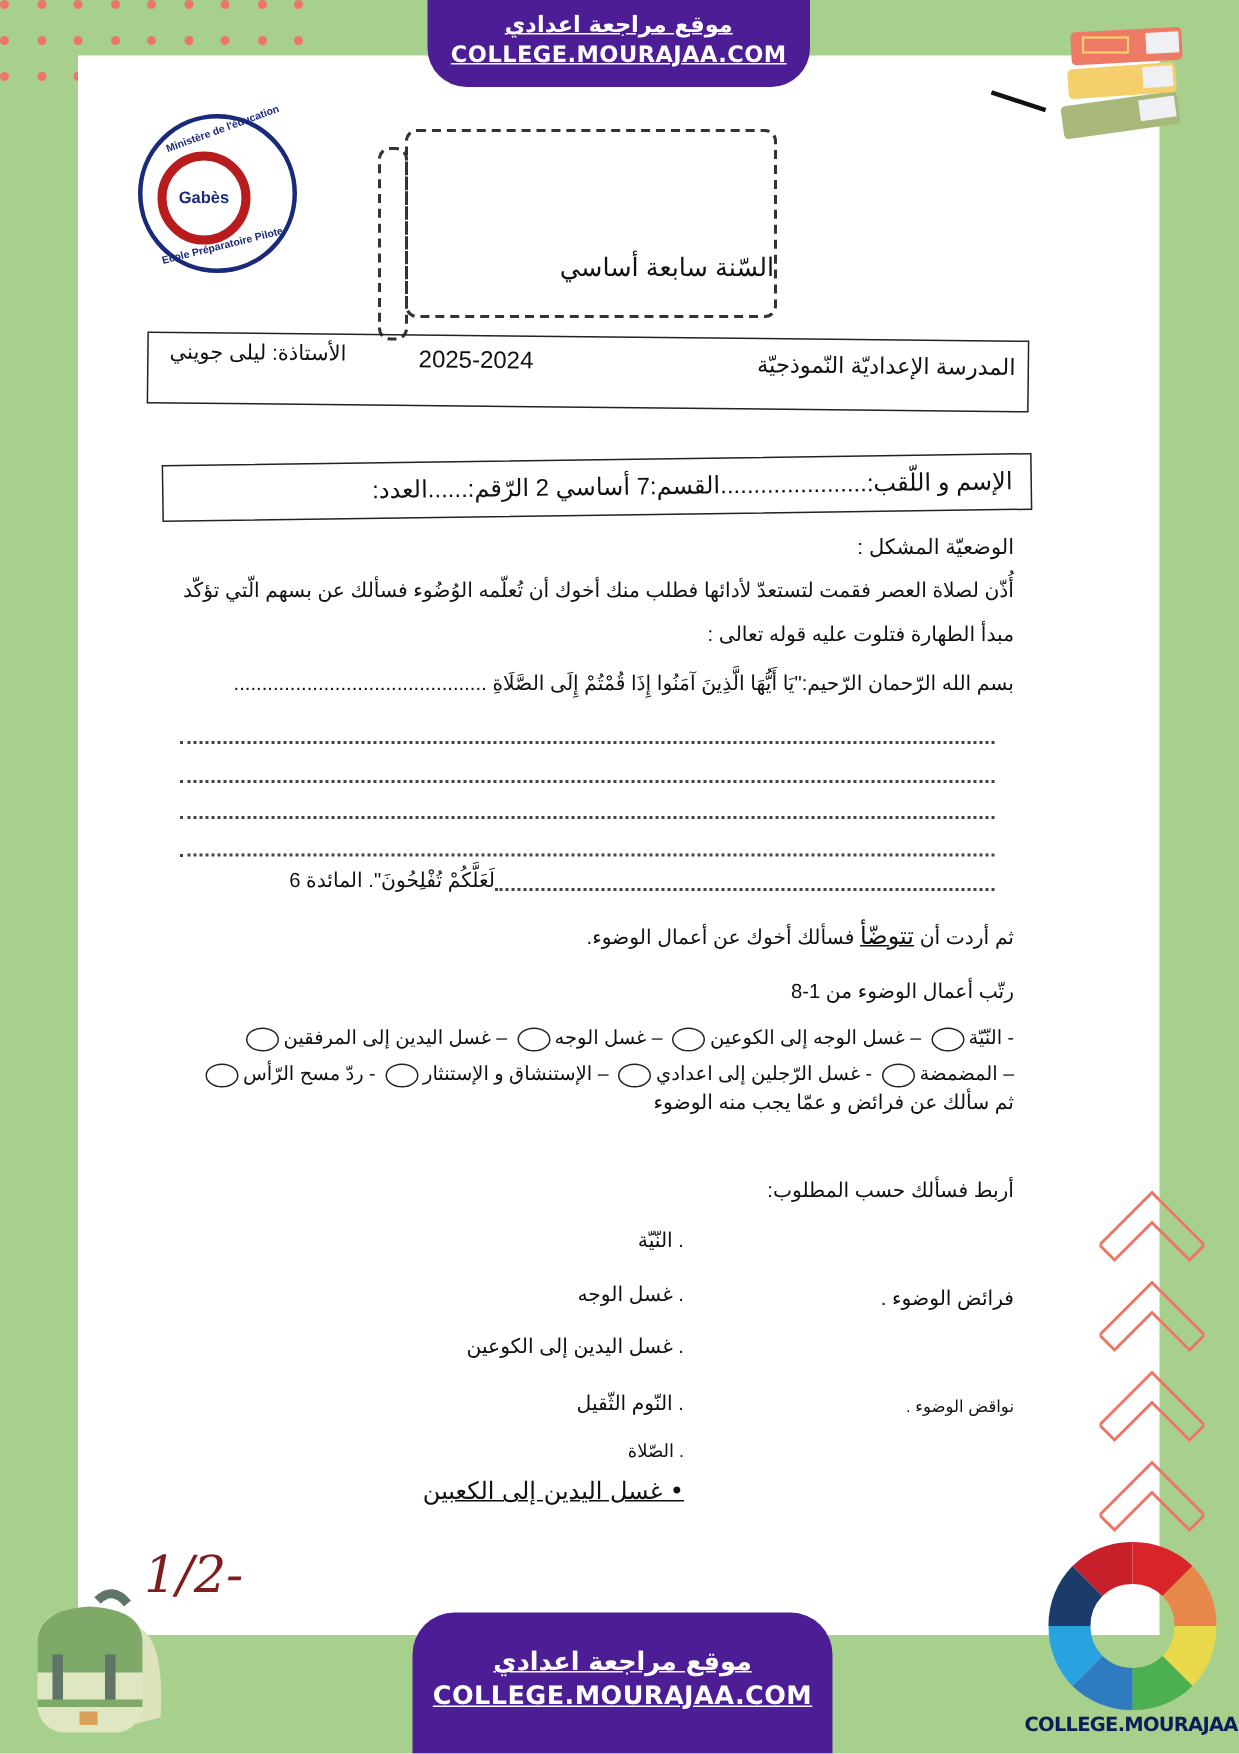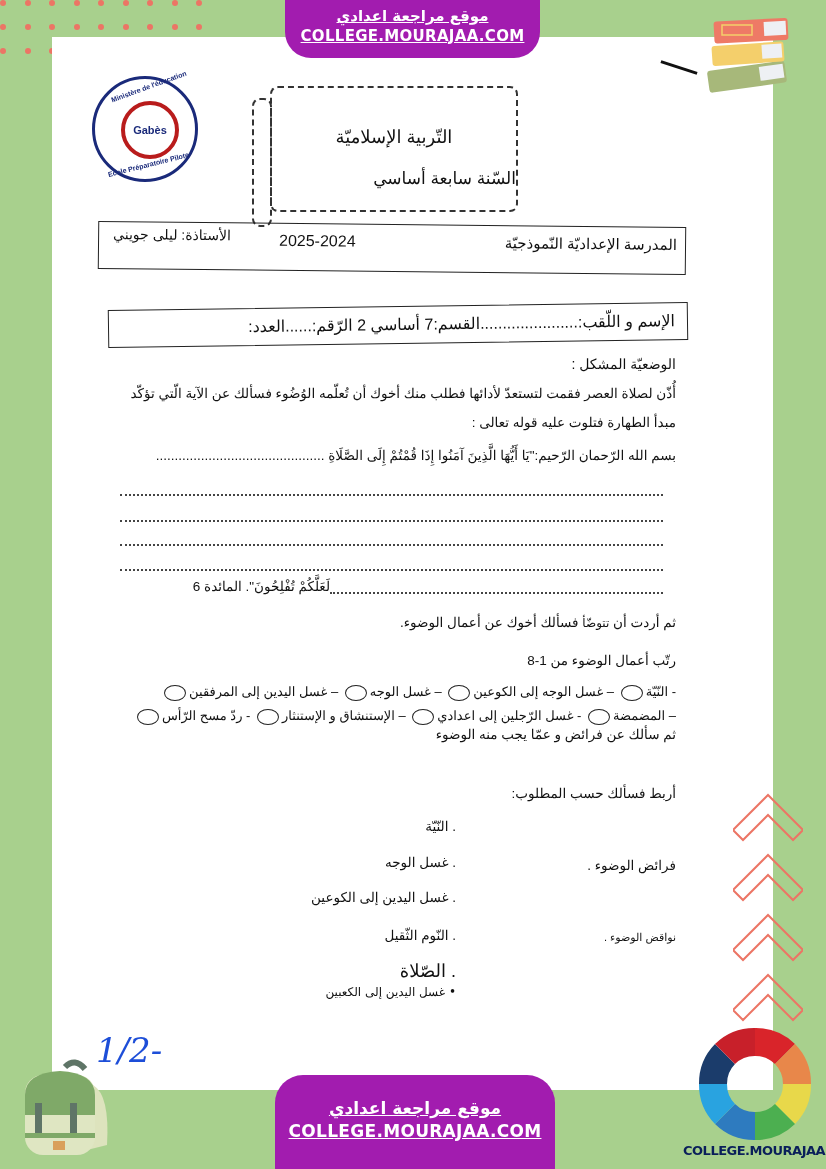--- a/index.html
+++ b/index.html
@@ -1,52 +1,52 @@
 <!DOCTYPE html>
 <html><head>
 <meta charset="utf-8">
 <style>
   html,body{margin:0;padding:0;}
   body{width:826px;height:1169px;position:relative;overflow:hidden;background:#a8d08d;font-family:"DejaVu Sans",sans-serif;}
   .page{position:absolute;left:52px;top:37px;width:721px;height:1053px;background:#ffffff;}
   .dots{position:absolute;left:0;top:0;width:240px;height:60px;}
   .dot{position:absolute;width:6px;height:6px;border-radius:50%;background:#ec7565;}
-  .banner{position:absolute;background:#a21caf;color:#fff;text-align:center;font-family:"DejaVu Sans",sans-serif;font-weight:bold;}
+  .banner{position:absolute;background:#4c1d95;color:#fff;text-align:center;font-family:"DejaVu Sans",sans-serif;font-weight:bold;}
   .banner .ar{display:block;text-decoration:underline;}
   .banner .en{display:block;text-decoration:underline;letter-spacing:0.3px;}
   .banner-top{left:285px;top:0;width:255px;height:58px;border-radius:0 0 26px 26px;padding-top:6px;box-sizing:border-box;}
   .banner-top .ar{font-size:15px;line-height:20px;}
   .banner-top .en{font-size:15px;line-height:20px;}
   .banner-bottom{left:275px;top:1075px;width:280px;height:94px;border-radius:28px 28px 0 0;padding-top:22px;box-sizing:border-box;}
   .banner-bottom .ar{font-size:17px;line-height:22px;}
   .banner-bottom .en{font-size:17px;line-height:24px;}
   .doc{position:absolute;direction:rtl;color:#111;font-family:"Liberation Sans",sans-serif;}
   .title-box{position:absolute;left:270px;top:86px;width:244px;height:122px;border:2px dashed #333;border-radius:8px;text-align:center;}
   .title-box .scroll-left{position:absolute;left:-20px;top:10px;width:16px;height:125px;border:2px dashed #333;border-radius:8px;}
   .title-box .t1{position:absolute;top:8px;left:0;right:0;font-size:18px;}
   .title-box .t2{position:absolute;top:38px;left:0;right:0;font-size:18px;}
   .title-box .t3{position:absolute;top:80px;left:0;right:0;font-size:17px;text-align:right;}
   .stamp{position:absolute;left:92px;top:76px;width:100px;height:100px;border:3px solid #1a2a7a;border-radius:50%;color:#1a2a7a;}
-  .stamp .inner{position:absolute;left:26px;top:22px;width:50px;height:50px;border:4px solid #b91c1c;border-radius:50%;font-size:11px;font-weight:bold;display:flex;align-items:center;justify-content:center;font-family:"Liberation Sans",sans-serif;}
+  .stamp .inner{position:absolute;left:10px;top:22px;width:50px;height:50px;border:6px solid #b91c1c;border-radius:50%;font-size:11px;font-weight:bold;display:flex;align-items:center;justify-content:center;font-family:"Liberation Sans",sans-serif;}
   .stamp .ring{position:absolute;font-size:7px;font-weight:bold;font-family:"Liberation Sans",sans-serif;}
   .school-box{position:absolute;left:98px;top:224px;width:586px;height:46px;border:1.5px solid #222;transform:rotate(0.6deg);}
   .school-box span{position:absolute;top:8px;font-size:15px;}
   .name-box{position:absolute;left:108px;top:306px;width:578px;height:36px;border:1.5px solid #222;transform:rotate(-0.8deg);}
   .name-box span{position:absolute;right:12px;top:8px;font-size:16px;white-space:nowrap;}
   .line{position:absolute;right:140px;font-size:13px;white-space:nowrap;}
   .dotted{position:absolute;left:120px;width:543px;border-bottom:2px dotted #444;height:0;}
   .rank-row{position:absolute;right:140px;font-size:13px;white-space:nowrap;}
   .oval{display:inline-block;width:20px;height:14px;border:1.5px solid #222;border-radius:50%;vertical-align:middle;margin:0 3px;}
-  .hand{font-family:"DejaVu Serif",serif;font-size:12px;}
+  .hand{font-family:"DejaVu Serif",serif;font-size:16px;text-decoration:underline;}
   .chev{position:absolute;}
   .books{position:absolute;left:700px;top:14px;width:90px;height:80px;}
   .bag{position:absolute;left:15px;top:1055px;width:95px;height:105px;}
   .wheel{position:absolute;left:695px;top:1024px;width:120px;height:120px;}
   .wheel-label{position:absolute;left:683px;top:1143px;width:143px;text-align:center;font-size:13px;font-weight:bold;color:#0a1f5a;font-family:"DejaVu Sans",sans-serif;letter-spacing:-0.5px;}
-  .grade{position:absolute;left:96px;top:1030px;color:#1d4ed8;font-size:34px;font-family:"DejaVu Serif",serif;font-style:italic;}
+  .grade{position:absolute;left:96px;top:1030px;color:#7f1d1d;font-size:34px;font-family:"DejaVu Serif",serif;font-style:italic;}
 </style>
 </head>
 <body>
 
 <div class="dots" id="dots">
     <div class="dot" style="left: 0px; top: 0px;"></div>
     <div class="dot" style="left: 24.5px; top: 0px;"></div>
     <div class="dot" style="left: 49px; top: 0px;"></div>
     <div class="dot" style="left: 73.5px; top: 0px;"></div>
     <div class="dot" style="left: 98px; top: 0px;"></div>
@@ -93,36 +93,35 @@
 <div style="position:absolute;left:660px;top:66px;width:38px;height:3px;background:#111;transform:rotate(18deg);"></div>
 
 <div class="stamp">
   <span class="ring" style="left:14px;top:4px;transform:rotate(-20deg);">Ministère de l'éducation</span>
   <div class="inner">Gabès</div>
   <span class="ring" style="left:12px;top:82px;transform:rotate(-14deg);">Ecole Préparatoire Pilote</span>
 </div>
 
 <div class="doc title-box">
   <div class="scroll-left"></div>
-  <div class="t2">التّربية الإسلاميّة</div>
   <div class="t3">السّنة سابعة أساسي</div>
 </div>
 
 <div class="doc school-box">
   <span style="right:8px;">المدرسة الإعداديّة النّموذجيّة</span>
   <span style="left:180px;direction:ltr;font-size:16px;">2025-2024</span>
   <span style="left:14px;top:4px;font-size:14px;">الأستاذة: ليلى جويني</span>
 </div>
 
 <div class="doc name-box">
   <span>الإسم و اللّقب:......................القسم:7 أساسي 2 الرّقم:......العدد:</span>
 </div>
 
 <div class="doc line" style="top:356px;right:150px;font-size:14px;">الوضعيّة المشكل :</div>
-<div class="doc line" style="top:385px;right:150px;font-size:13.5px;">أُذّن لصلاة العصر فقمت لتستعدّ لأدائها فطلب منك أخوك أن تُعلّمه الوُضُوء فسألك عن الآية الّتي تؤكّد</div>
+<div class="doc line" style="top:385px;right:150px;font-size:13.5px;">أُذّن لصلاة العصر فقمت لتستعدّ لأدائها فطلب منك أخوك أن تُعلّمه الوُضُوء فسألك عن بسهم الّتي تؤكّد</div>
 <div class="doc line" style="top:414px;right:150px;font-size:13.5px;">مبدأ الطهارة فتلوت عليه قوله تعالى :</div>
 <div class="doc line" style="top:447px;right:150px;font-size:13.5px;">بسم الله الرّحمان الرّحيم:"يَا أَيُّهَا الَّذِينَ آمَنُوا إِذَا قُمْتُمْ إِلَى الصَّلَاةِ .............................................</div>
 
 <div class="dotted" style="top:494px;"></div>
 <div class="dotted" style="top:520px;"></div>
 <div class="dotted" style="top:544px;"></div>
 <div class="dotted" style="top:569px;"></div>
 <div class="dotted" style="top:592px;left:330px;width:333px;"></div>
 <div class="doc line" style="top:578px;right:496px;font-size:13.5px;">لَعَلَّكُمْ تُفْلِحُونَ". المائدة 6</div>
 
@@ -146,21 +145,21 @@
   <span>- ردّ مسح الرّأس</span><span class="oval"></span>
 </div>
 
 <div class="doc line" style="top:726px;right:150px;font-size:13.5px;">ثم سألك عن فرائض و عمّا يجب منه الوضوء</div>
 <div class="doc line" style="top:785px;right:150px;font-size:13.5px;">أربط فسألك حسب المطلوب:</div>
 
 <div class="doc line" style="top:818px;right:370px;font-size:13.5px;">. النّيّة</div>
 <div class="doc line" style="top:854px;right:370px;font-size:13.5px;">. غسل الوجه</div>
 <div class="doc line" style="top:889px;right:370px;font-size:13.5px;">. غسل اليدين إلى الكوعين</div>
 <div class="doc line" style="top:927px;right:370px;font-size:13.5px;">. النّوم الثّقيل</div>
-<div class="doc line" style="top:960px;right:370px;font-size:18px;">. الصّلاة</div>
+<div class="doc line" style="top:960px;right:370px;font-size:12px;">. الصّلاة</div>
 <div class="doc line" style="top:984px;right:370px;"><span class="hand">• غسل اليدين إلى الكعبين</span></div>
 
 <div class="doc line" style="top:857px;right:150px;font-size:13.5px;">فرائض الوضوء .</div>
 <div class="doc line" style="top:931px;right:150px;font-size:11px;">نواقض الوضوء .</div>
 
 <svg class="chev" style="left:733px;top:790px;" width="70" height="240">
   <g fill="none" stroke="#ec7565" stroke-width="2">
     <path d="M0 40 L35 5 L70 40 L60 50 L35 25 L10 50 Z"></path>
     <path d="M0 100 L35 65 L70 100 L60 110 L35 85 L10 110 Z"></path>
     <path d="M0 160 L35 125 L70 160 L60 170 L35 145 L10 170 Z"></path>

